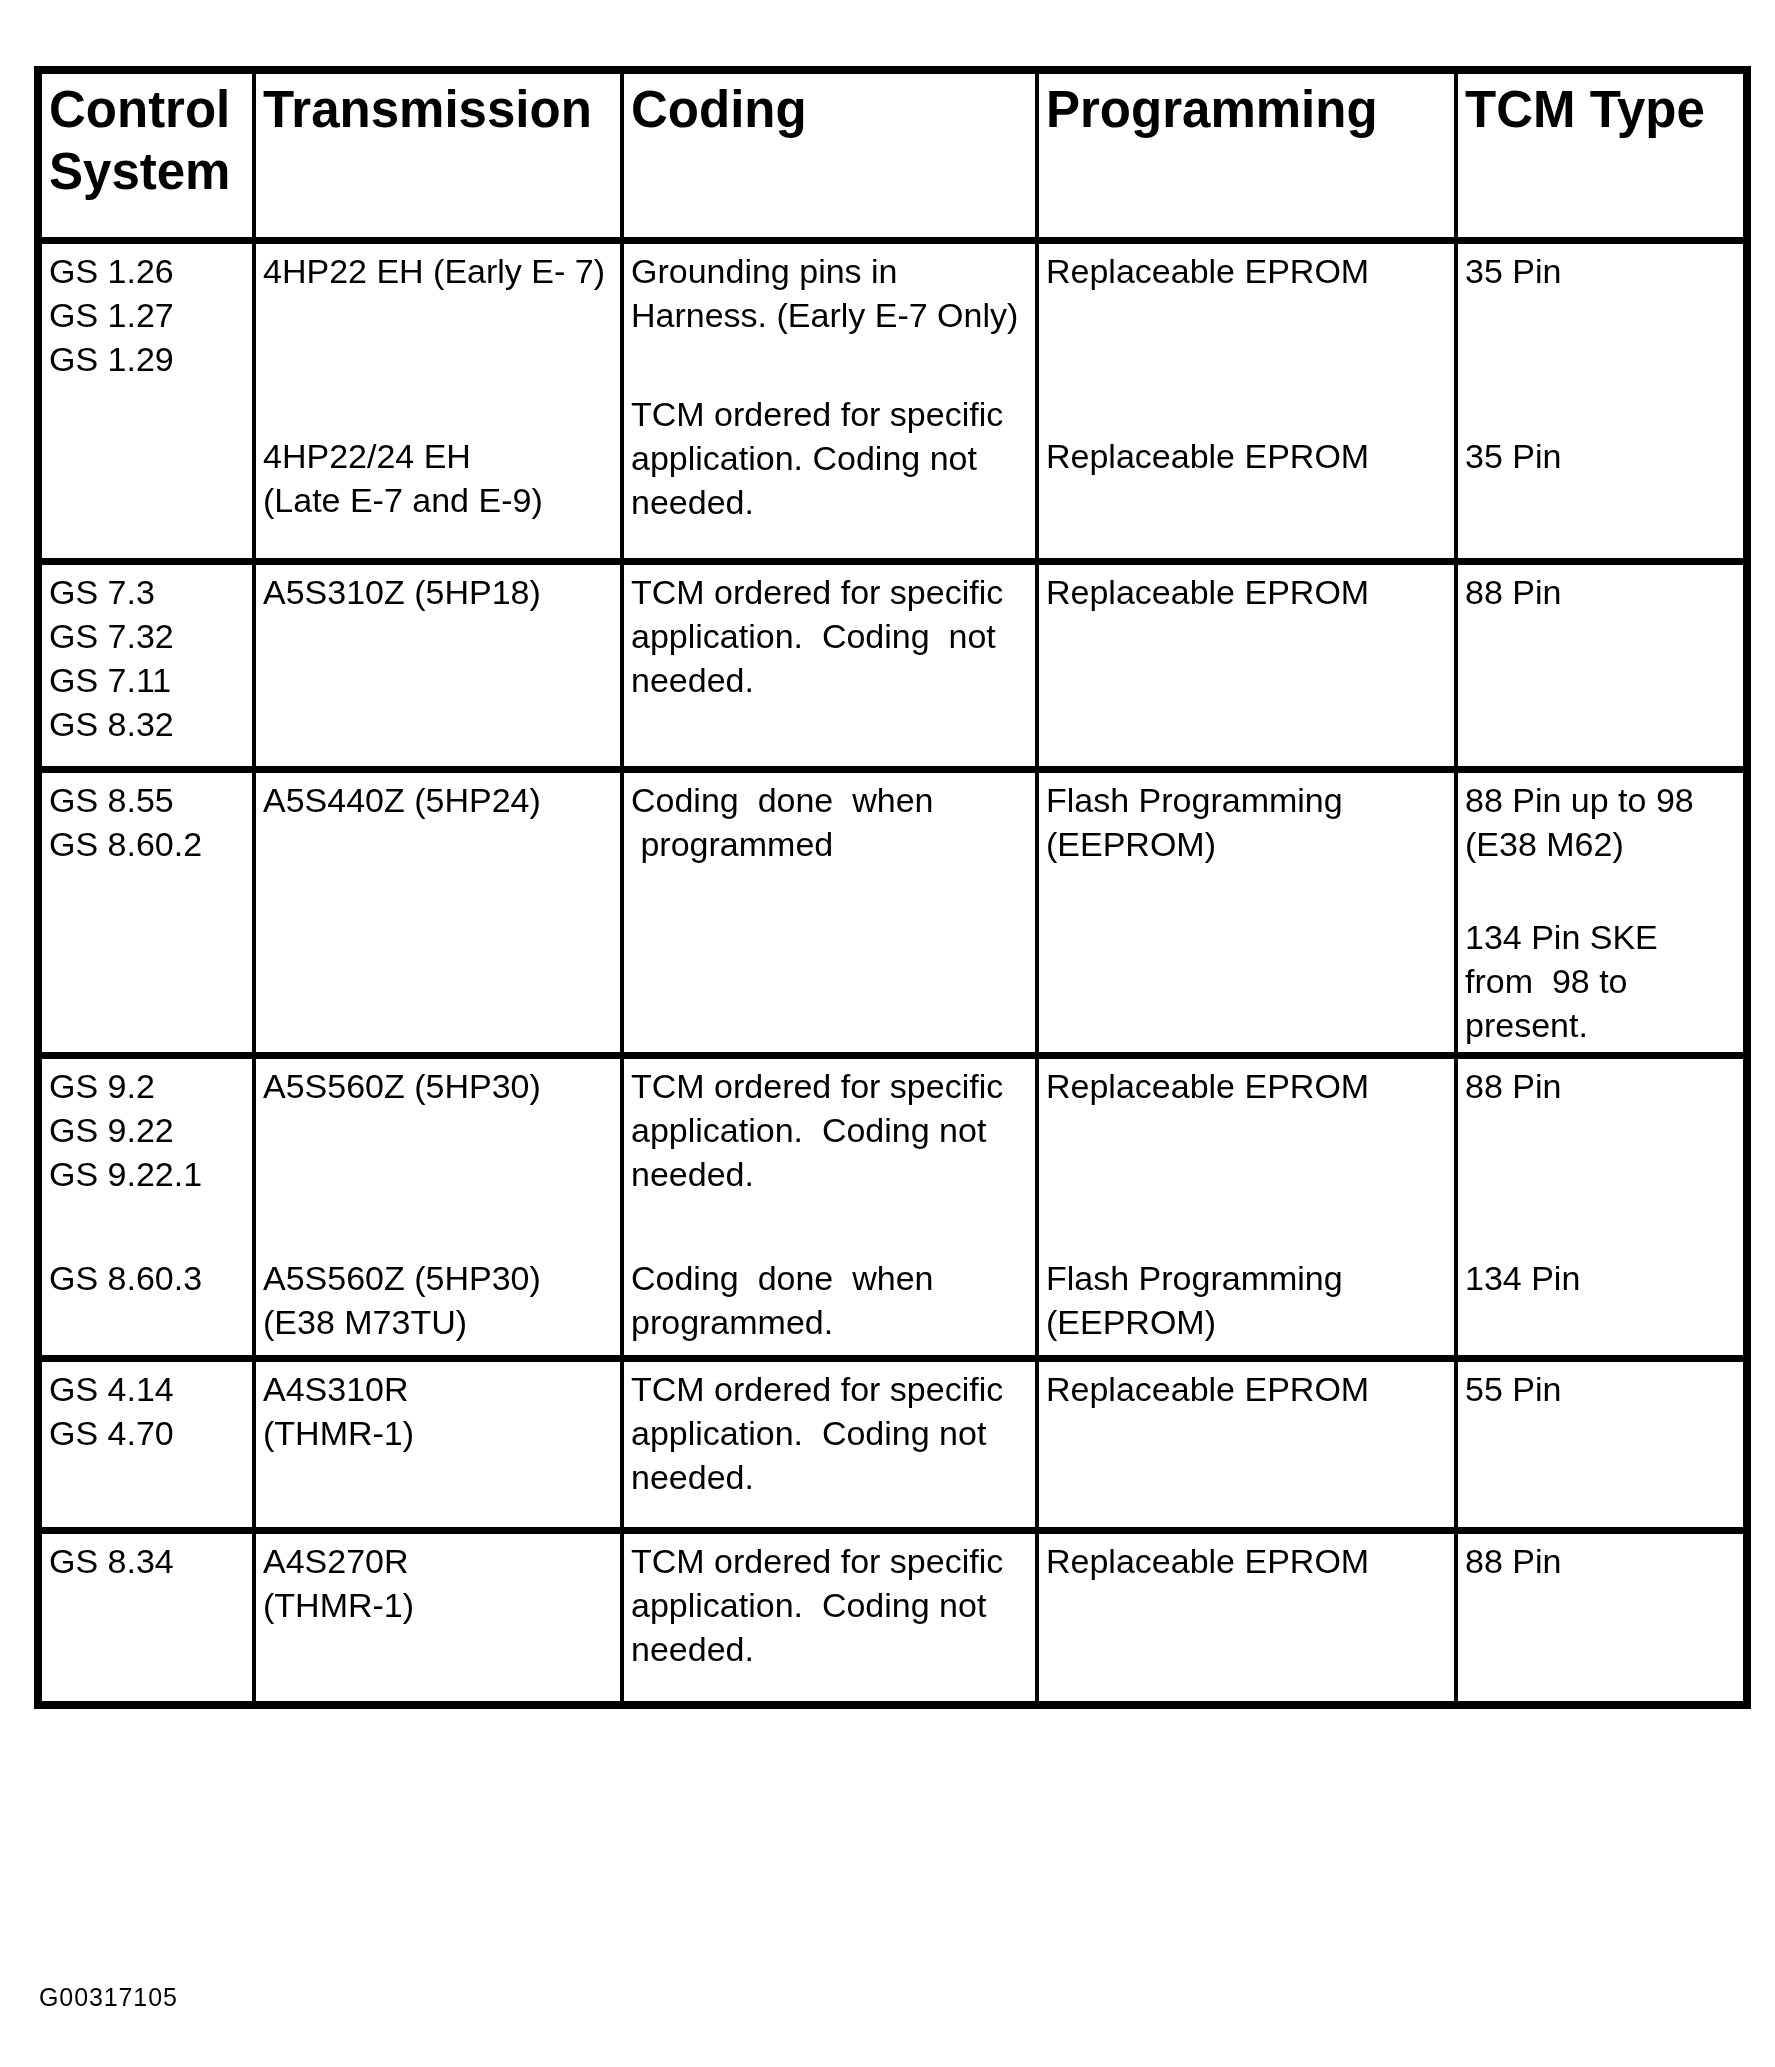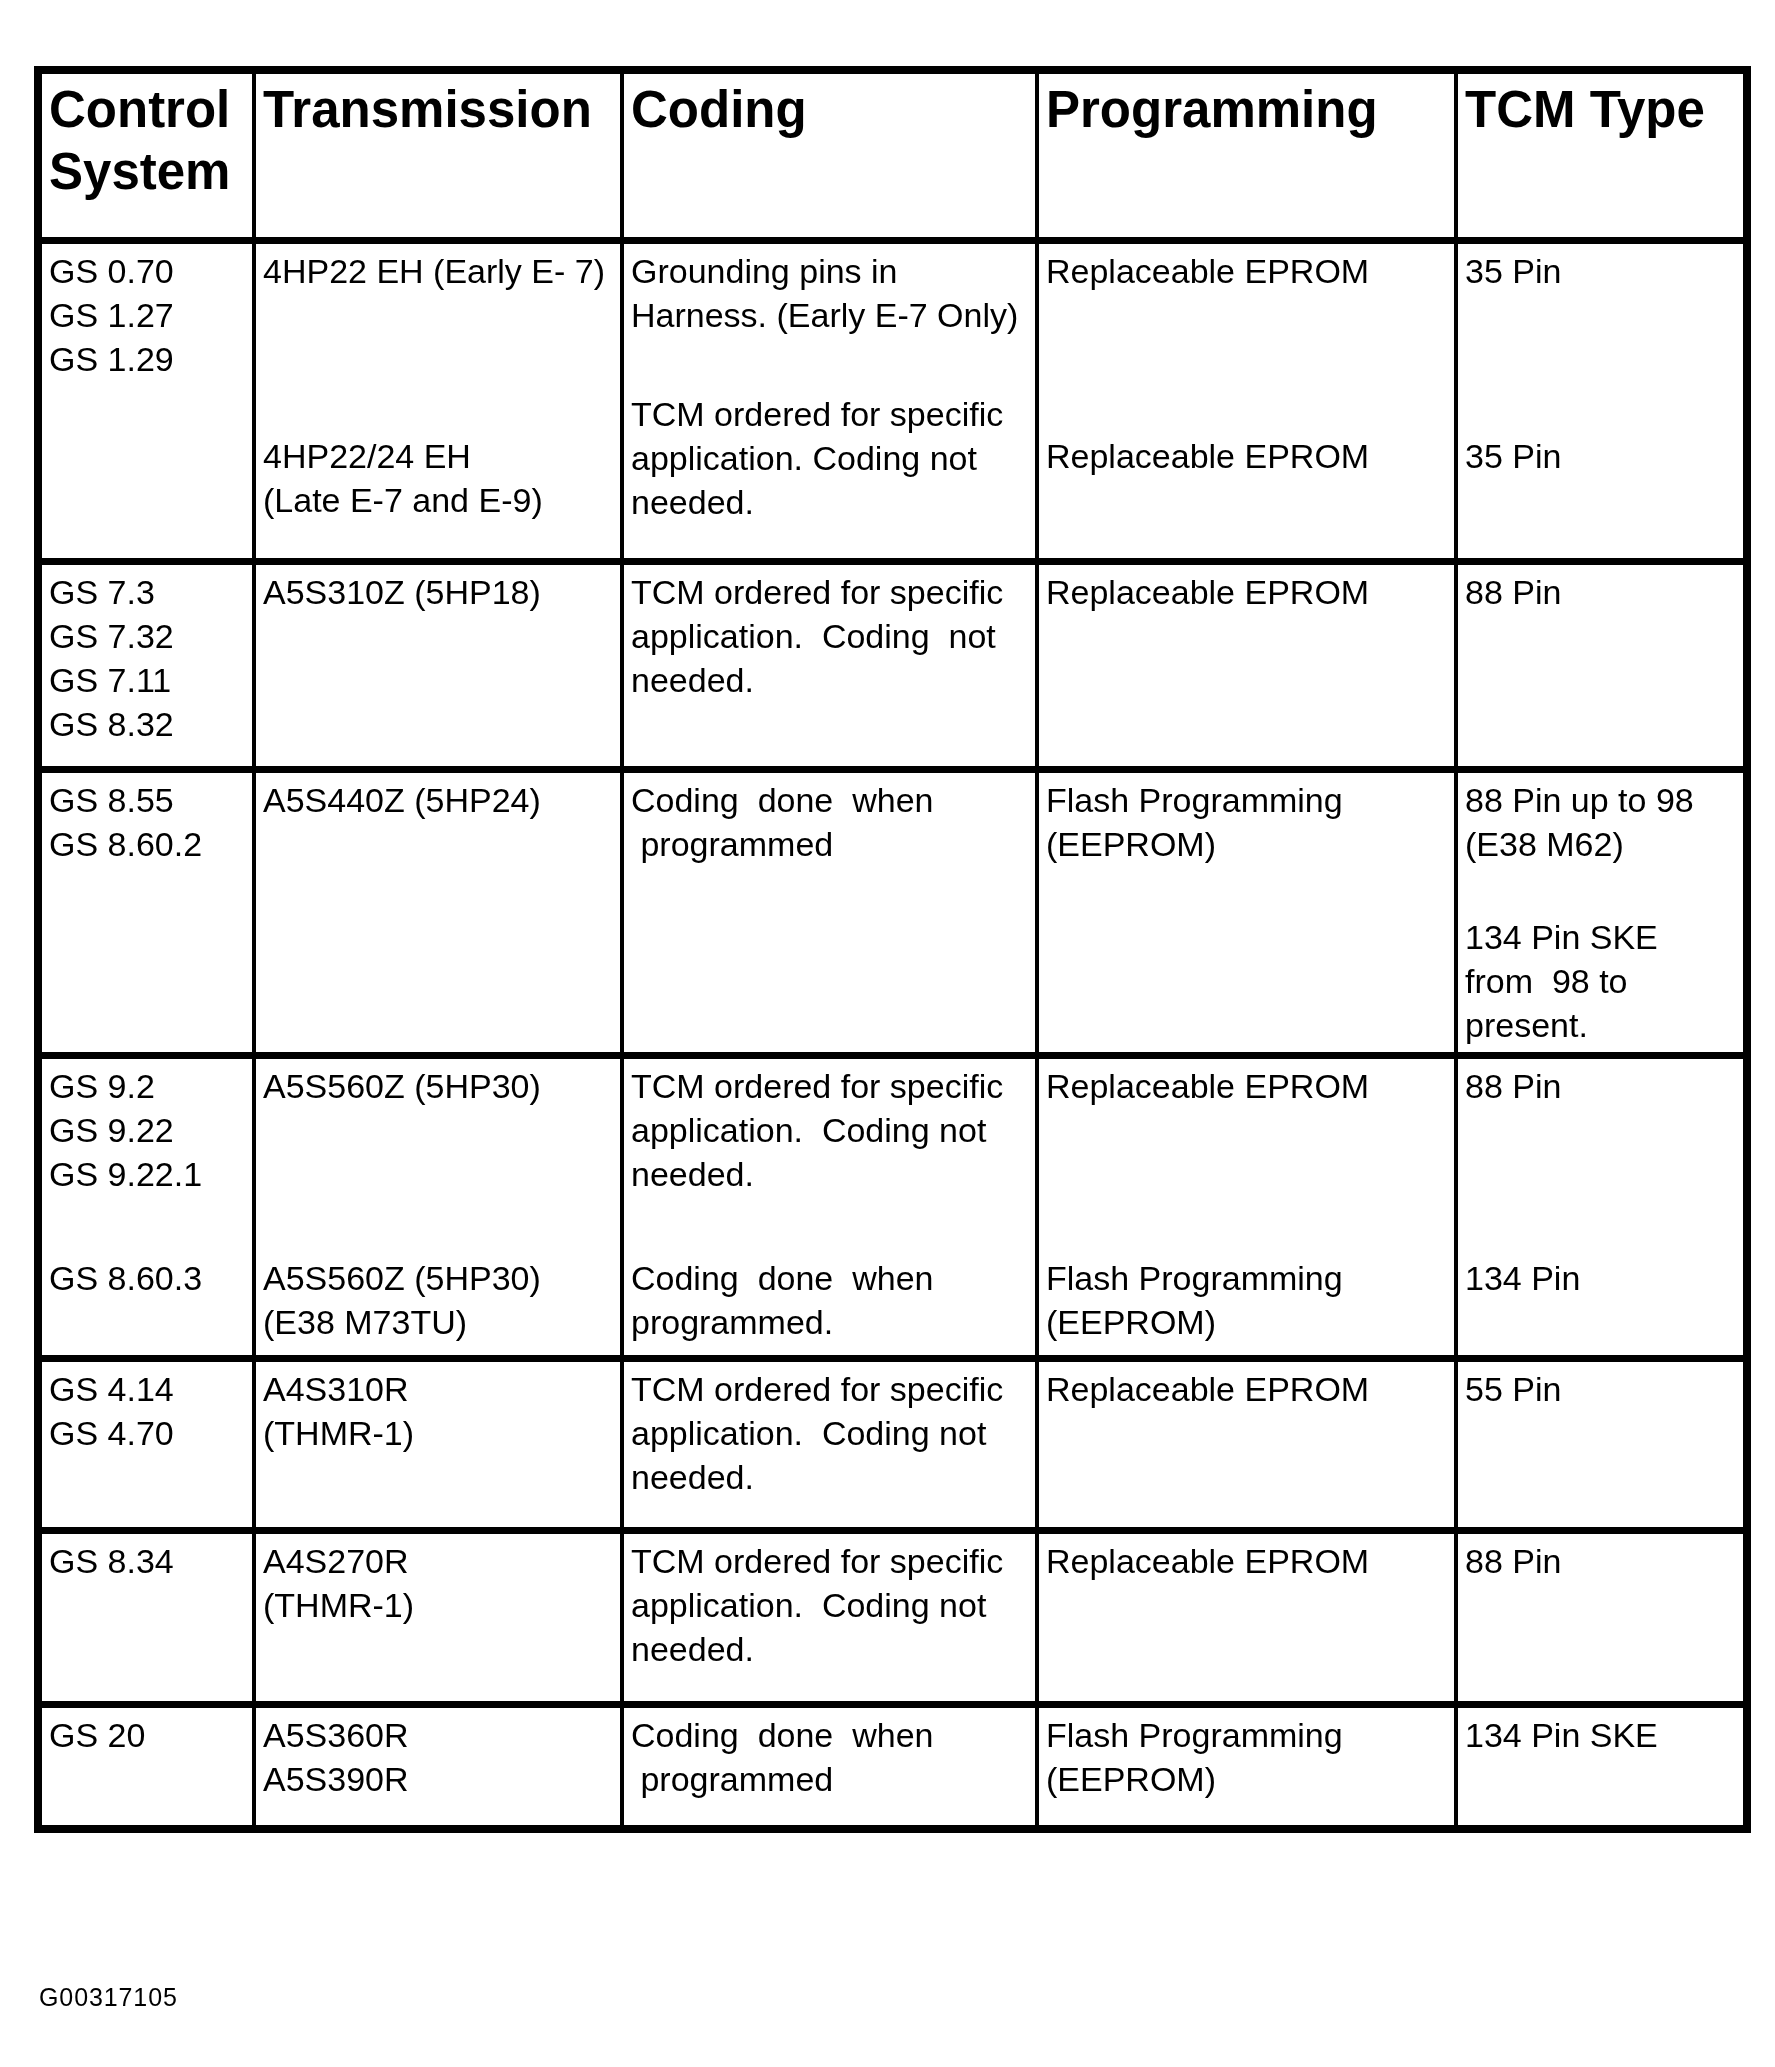--- a/index.html
+++ b/index.html
@@ -65,21 +65,21 @@
           </th>
       <th>
             <div class="hln">TCM Type</div>
           </th>
     </tr>
   </thead>
   <tbody>
 
     <tr class="tr1">
       <td>
-        <div class="ln">GS 0.70</div>
+        <div class="ln">GS 1.26</div>
         <div class="ln">GS 1.27</div>
         <div class="ln">GS 1.29</div>
       </td>
       <td>
         <div class="ln">4HP22 EH (Early E- 7)</div>
         <div class="spA"></div>
         <div class="ln">4HP22/24 EH</div>
         <div class="ln">(Late E-7 and E-9)</div>
       </td>
       <td>
@@ -223,40 +223,20 @@
         <div class="ln">needed.</div>
       </td>
       <td>
         <div class="ln">Replaceable EPROM</div>
       </td>
       <td>
         <div class="ln">88 Pin</div>
       </td>
     </tr>
 
-    <tr class="tr8">
-      <td>
-        <div class="ln">GS 20</div>
-      </td>
-      <td>
-        <div class="ln">A5S360R</div>
-        <div class="ln">A5S390R</div>
-      </td>
-      <td>
-        <div class="ln">Coding  done  when</div>
-        <div class="ln"> programmed</div>
-      </td>
-      <td>
-        <div class="ln">Flash Programming</div>
-        <div class="ln">(EEPROM)</div>
-      </td>
-      <td>
-        <div class="ln">134 Pin SKE</div>
-      </td>
-    </tr>
 
   </tbody>
 </table>
 
 <div class="footer">G00317105</div>
 
 </div>
 
 
 </body></html>

